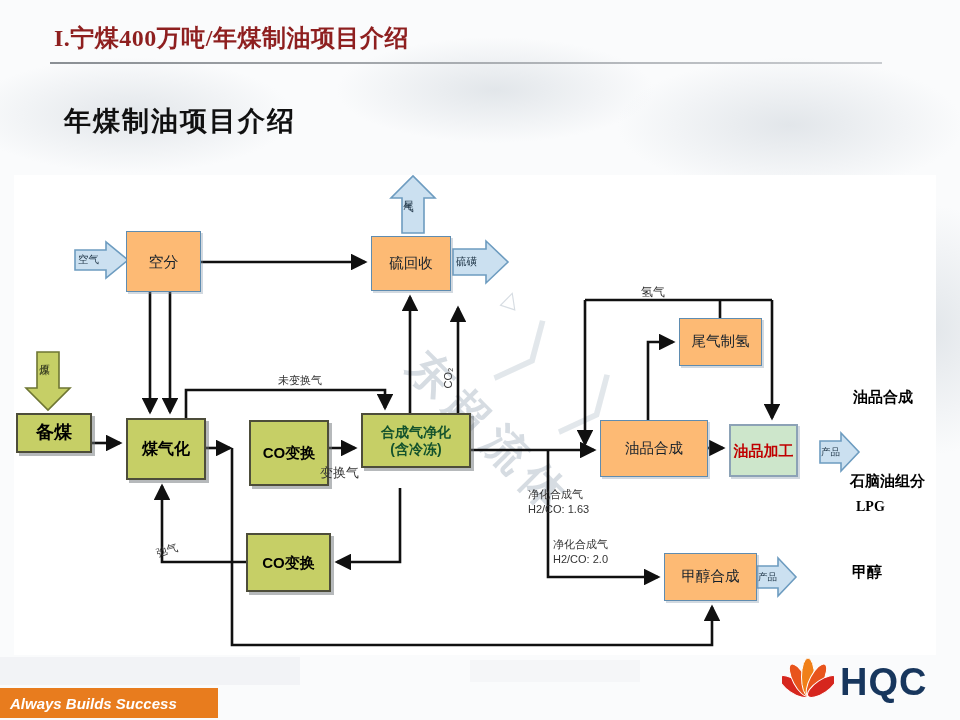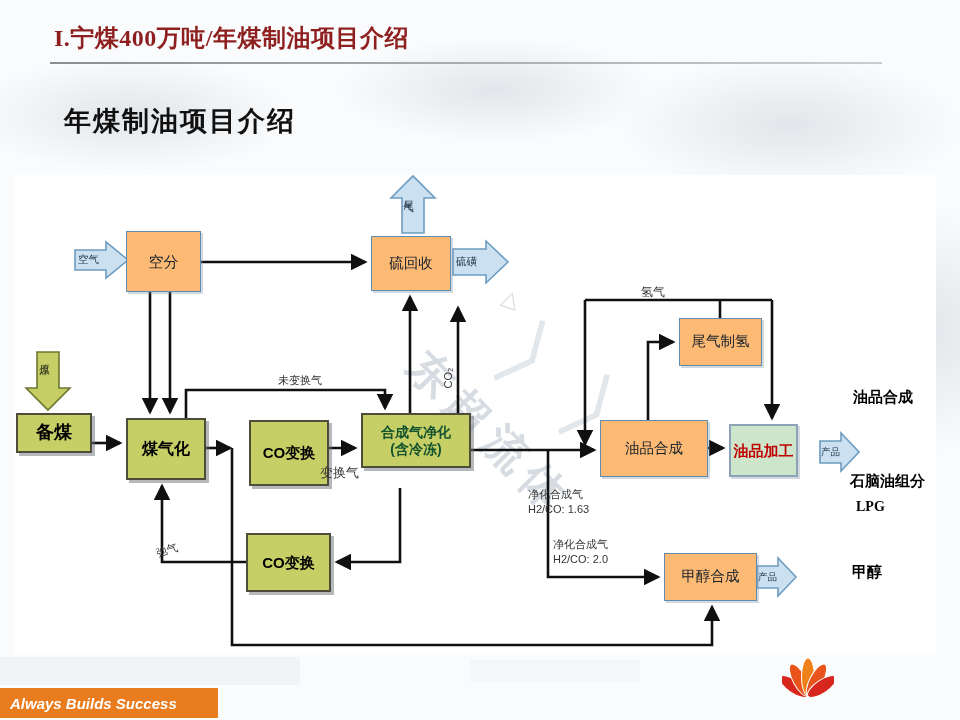--- a/index.html
+++ b/index.html
@@ -162,13 +162,14 @@
 <div id="logo">
   <svg width="52" height="56" viewBox="0 0 52 56">
     <g transform="translate(26,42)">
       <ellipse cx="0" cy="-17" rx="6.5" ry="17" transform="rotate(-56)" fill="#D6261E" stroke="#fff" stroke-width="1"></ellipse>
       <ellipse cx="0" cy="-18" rx="6.5" ry="18" transform="rotate(-28)" fill="#E8541C" stroke="#fff" stroke-width="1"></ellipse>
       <ellipse cx="0" cy="-19" rx="6.5" ry="19" transform="rotate(0)" fill="#F08019" stroke="#fff" stroke-width="1"></ellipse>
       <ellipse cx="0" cy="-18" rx="6.5" ry="18" transform="rotate(28)" fill="#E8541C" stroke="#fff" stroke-width="1"></ellipse>
       <ellipse cx="0" cy="-17" rx="6.5" ry="17" transform="rotate(56)" fill="#D6261E" stroke="#fff" stroke-width="1"></ellipse>
     </g>
   </svg>
+  <span class="hqc">HQC</span>
 </div>
 
 </body></html>

